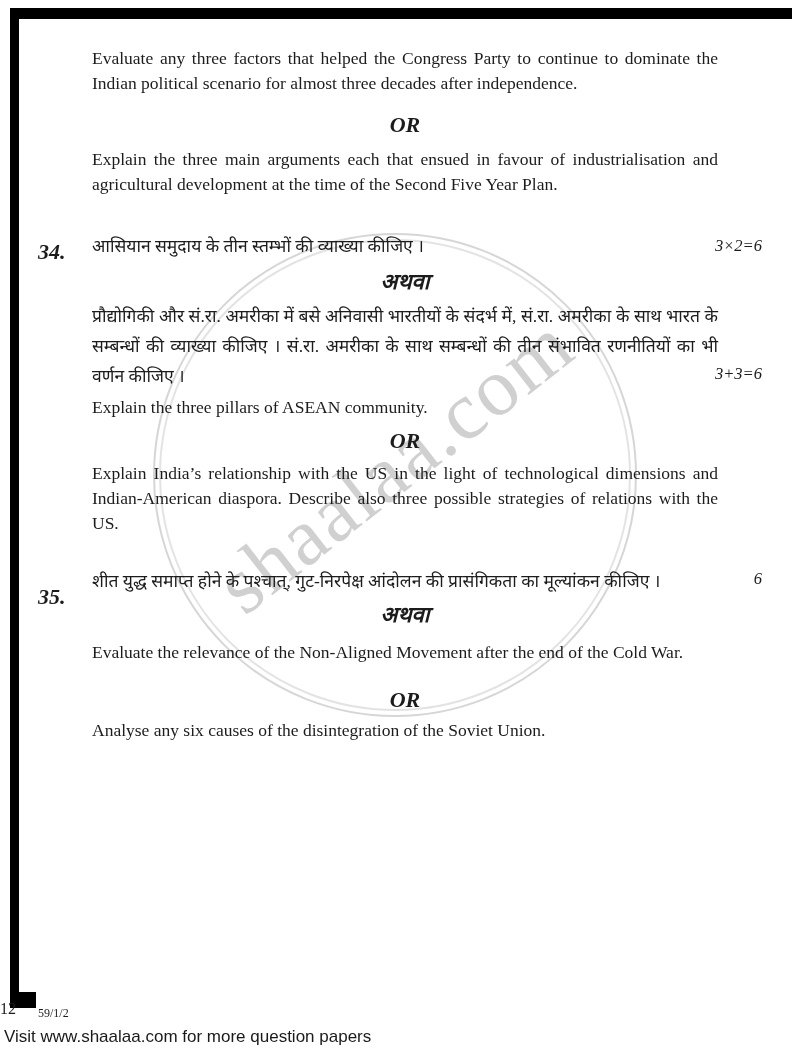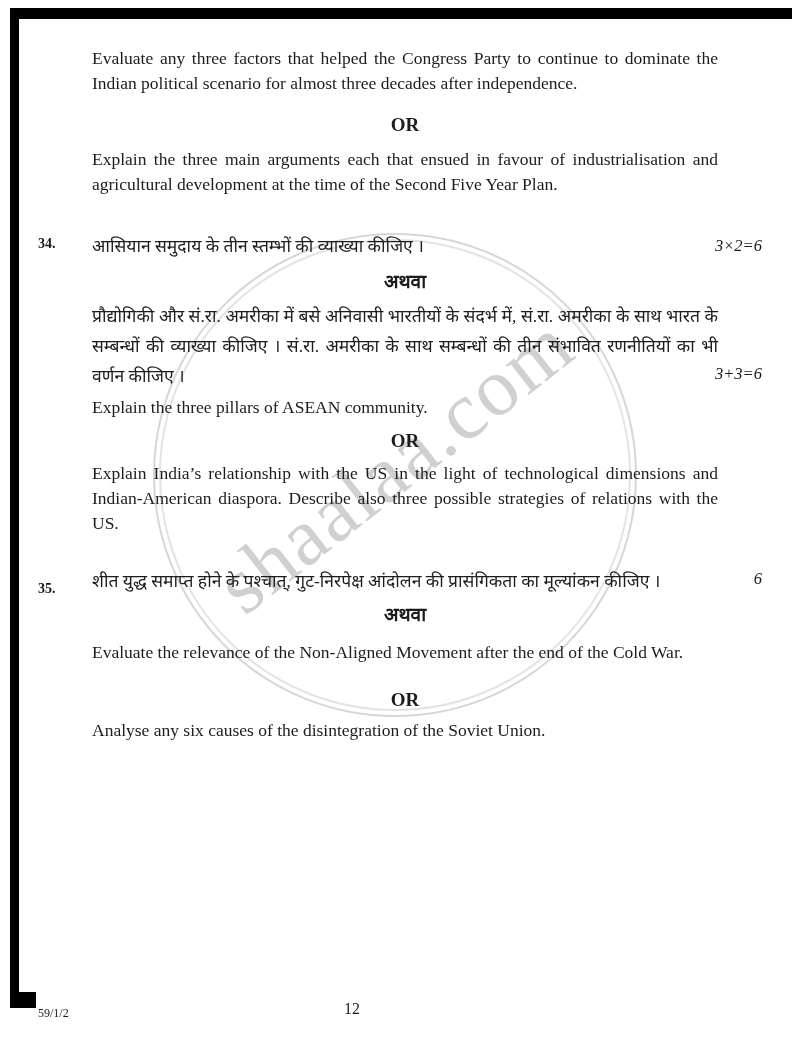--- a/index.html
+++ b/index.html
@@ -58,33 +58,35 @@
 
   .hi {
     font-size: 17.5px;
     line-height: 30px;
     font-family: "Liberation Serif", "DejaVu Sans", sans-serif;
   }
 
   .or {
     font-weight: bold;
     text-align: center;
-    font-size: 19px;
+    font-size: 22px;
     line-height: 25px;
     margin-right: 44px;
+    font-style: italic;
   }
   .or.hi { line-height: 30px; }
 
   .q-block { position: relative; }
   .q-num {
     position: absolute;
-    left: -54px; top: 8px;
+    left: -54px; top: 16px;
     font-weight: bold;
-    font-size: 14px;
+    font-size: 22px;
     line-height: 30px;
+    font-style: italic;
   }
 
   .q-row { display: flex; align-items: flex-end; }
   .q-row .q-text { flex: 1; margin-right: 16px; }
 
   .marks {
     font-style: italic;
     font-size: 16.5px;
     white-space: nowrap;
     line-height: 30px;
@@ -104,21 +106,21 @@
   .mt-24 { margin-top: 24px; }
   .mt-30 { margin-top: 30px; }
 
   
   .footer-code {
     position: absolute; left: 38px; top: 1006px;
     font-size: 12px;
   }
   .page-number {
     position: absolute; left: 0; top: 1000px; width: 664px;
-    text-align: center; font-size: 16px; margin-left: 20px;
+    text-align: left; font-size: 16px;
   }
   .banner {
     position: absolute; left: 4px; top: 1027px;
     font-size: 17px;
     font-family: "Liberation Sans", "DejaVu Sans", sans-serif;
     color: #1a1a1a;
   }
 </style>
 </head>
 <body>
@@ -178,14 +180,15 @@
     <p class="para en mt-10">Evaluate the relevance of the Non-Aligned Movement after the end of the Cold War.</p>
 
     <div class="or en mt-22">OR</div>
 
     <p class="para en mt-6">Analyse any six causes of the disintegration of the Soviet Union.</p>
 
   </div>
 
   <div class="footer-code">59/1/2</div>
   <div class="page-number">12</div>
+  <div class="banner">Visit www.shaalaa.com for more question papers</div>
 
 </div>
 
 </body></html>

